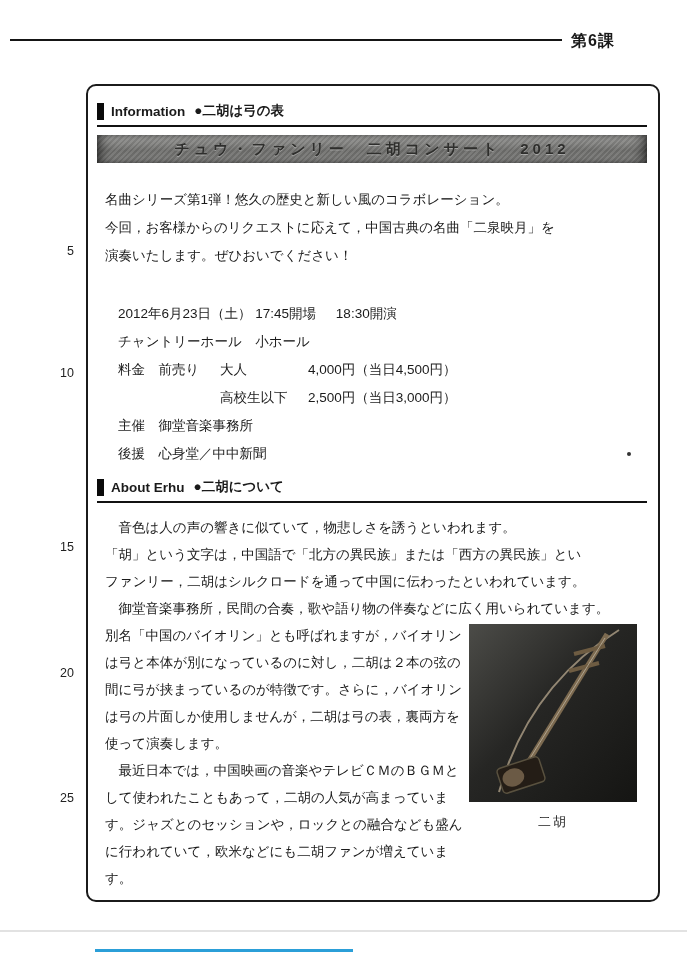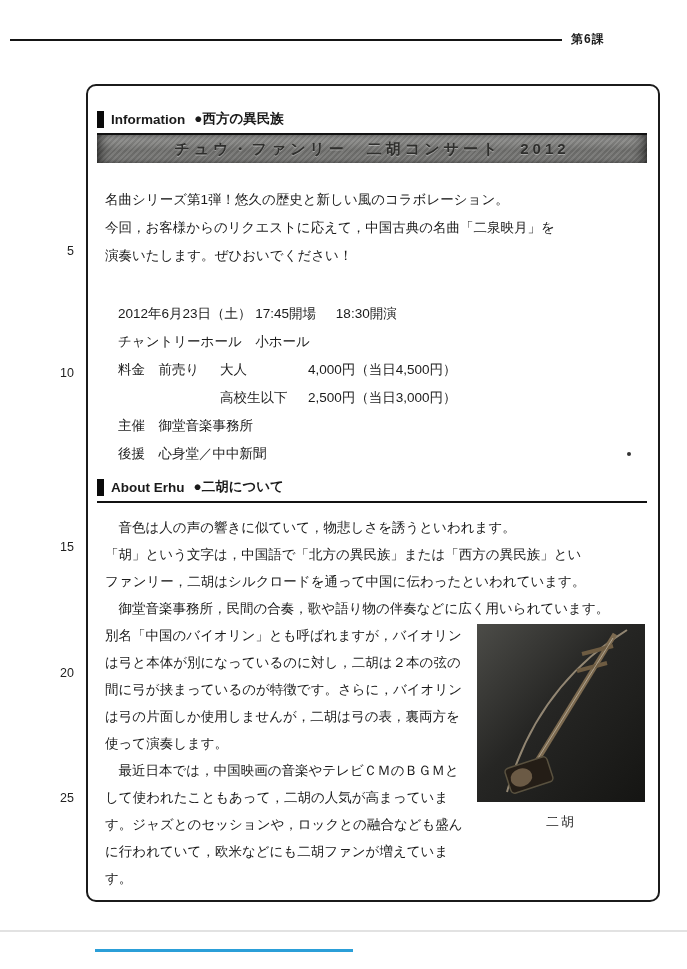--- a/index.html
+++ b/index.html
@@ -4,38 +4,38 @@
 <style>
   html, body { margin:0; padding:0; background:#ffffff; }
   .page {
     position:relative; width:687px; height:969px; background:#ffffff;
     font-family:"Liberation Sans","DejaVu Sans",sans-serif; color:#1a1a1a;
     overflow:hidden;
   }
 
   
   .top-rule { position:absolute; top:39px; left:10px; width:552px; border-top:2px solid #151515; }
-  .lesson-label { position:absolute; top:31px; left:571px; font-size:12px; font-weight:bold; letter-spacing:1px; }
+  .lesson-label { position:absolute; top:31px; left:571px; font-size:16px; font-weight:bold; letter-spacing:1px; }
 
   
   .margin-num { position:absolute; left:50px; width:24px; text-align:right; font-size:12.5px; color:#222; }
   .n1 { top:244px; } .n2 { top:366px; } .n3 { top:540px; } .n4 { top:666px; } .n5 { top:791px; }
 
   
   .main-box {
     position:absolute; left:86px; top:84px; width:574px; height:818px;
     border:2px solid #1b1b1b; border-radius:10px; background:#fff; box-sizing:border-box;
   }
 
   .section-header {
     position:absolute; left:9px; right:11px; display:flex; align-items:center; gap:7px;
     border-bottom:2px solid #111; padding-bottom:5px; font-weight:bold; font-size:13.5px;
   }
   .section-header .marker { width:7px; height:17px; background:#0a0a0a; flex:0 0 auto; }
-  #info-header { top:24px; }
+  #info-header { top:16px; }
   #about-header { top:392px; }
   .h-en { margin-right:2px; }
 
   .banner {
     position:absolute; top:49px; left:9px; right:11px; height:28px;
     display:flex; align-items:center; justify-content:center;
     font-weight:bold; font-size:15px; letter-spacing:4px; color:#2e2e2c;
     background:
       repeating-linear-gradient(135deg, rgba(255,255,255,.07) 0 2px, rgba(0,0,0,.07) 2px 4px),
       linear-gradient(180deg,#9c9c9a,#6f6f6d 55%,#7e7e7c);
@@ -46,21 +46,21 @@
   .intro { position:absolute; top:100px; left:17px; right:13px; font-size:13.5px; line-height:28px; }
   .details { position:absolute; top:214px; left:30px; right:13px; font-size:13.5px; line-height:28px; }
   .date-line span:last-child { margin-left:16px; }
   .price-row { display:flex; }
   .pcol1 { flex:0 0 102px; }
   .pcol2 { flex:0 0 88px; }
 
   .about-body { position:absolute; top:428px; left:17px; right:13px; font-size:13.5px; line-height:27px; }
   .about-columns { display:flex; }
   .about-left { flex:1 1 auto; min-width:0; }
-  .figure { flex:0 0 176px; display:flex; flex-direction:column; align-items:flex-end; }
+  .figure { flex:0 0 176px; display:flex; flex-direction:column; align-items:flex-start; }
   .figure svg { display:block; margin-top:2px; }
   .caption { width:168px; text-align:center; font-size:13px; margin-top:6px; letter-spacing:2px; }
 
   .ink-speck { position:absolute; left:627px; top:452px; width:4px; height:4px; background:#333; border-radius:50%; }
   .bottom-shadow { position:absolute; top:930px; left:0; width:687px; height:2px; background:#e2e2e2; }
   .bottom-blue { position:absolute; top:949px; left:95px; width:258px; height:3px; background:#2b9fd8; }
 </style>
 </head>
 <body>
 
@@ -73,21 +73,21 @@
   <span class="margin-num n2">10</span>
   <span class="margin-num n3">15</span>
   <span class="margin-num n4">20</span>
   <span class="margin-num n5">25</span>
 
   <div class="main-box">
 
     <div class="section-header" id="info-header">
       <span class="marker"></span>
       <span class="h-en">Information</span>
-      <span class="h-ja">●西方の異民族</span>
+      <span class="h-ja">●二胡は弓の表</span>
     </div>
 
     <div class="banner">
       <span>チュウ・ファンリー　二胡コンサート　2012</span>
     </div>
 
     <div class="intro">
       <div class="tline">名曲シリーズ第1弾！悠久の歴史と新しい風のコラボレーション。</div>
       <div class="tline">今回，お客様からのリクエストに応えて，中国古典の名曲「二泉映月」を</div>
       <div class="tline">演奏いたします。ぜひおいでください！</div>

